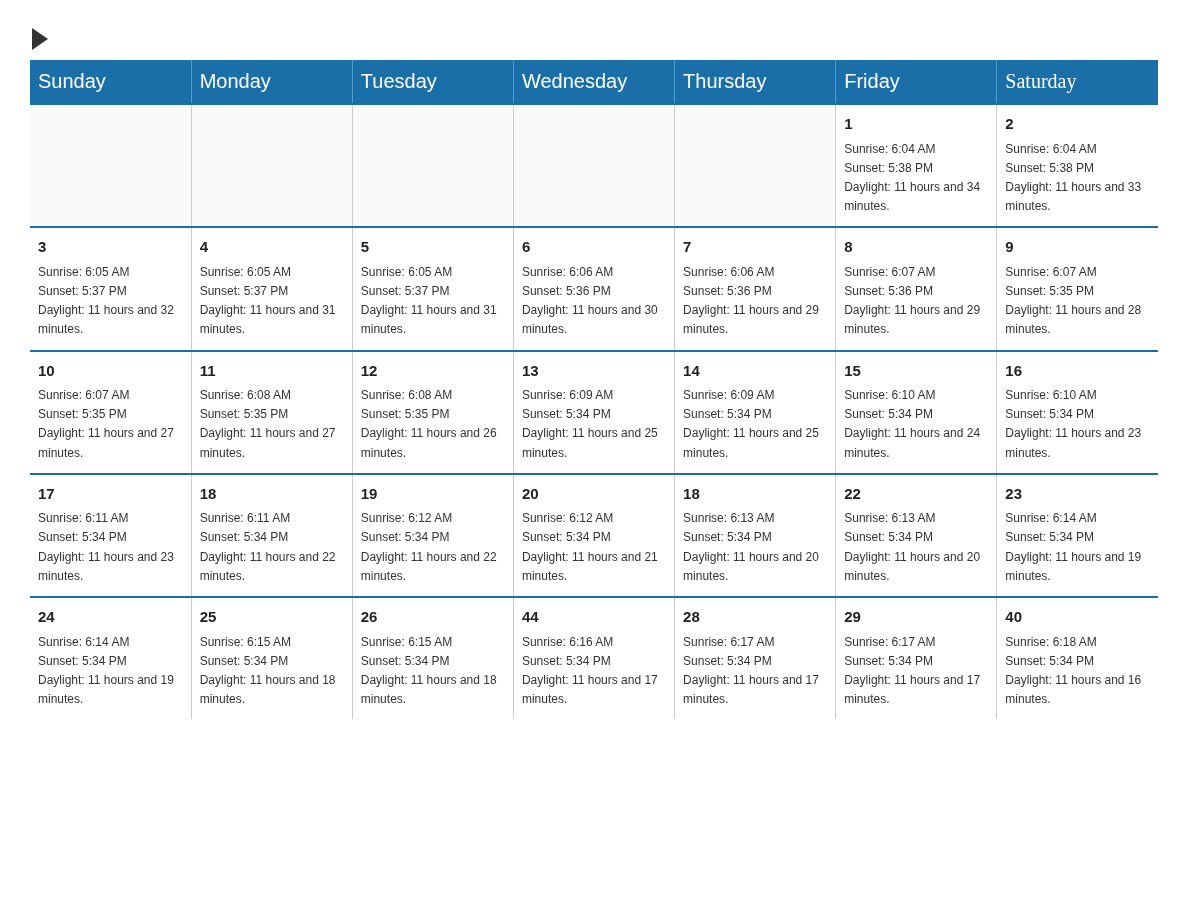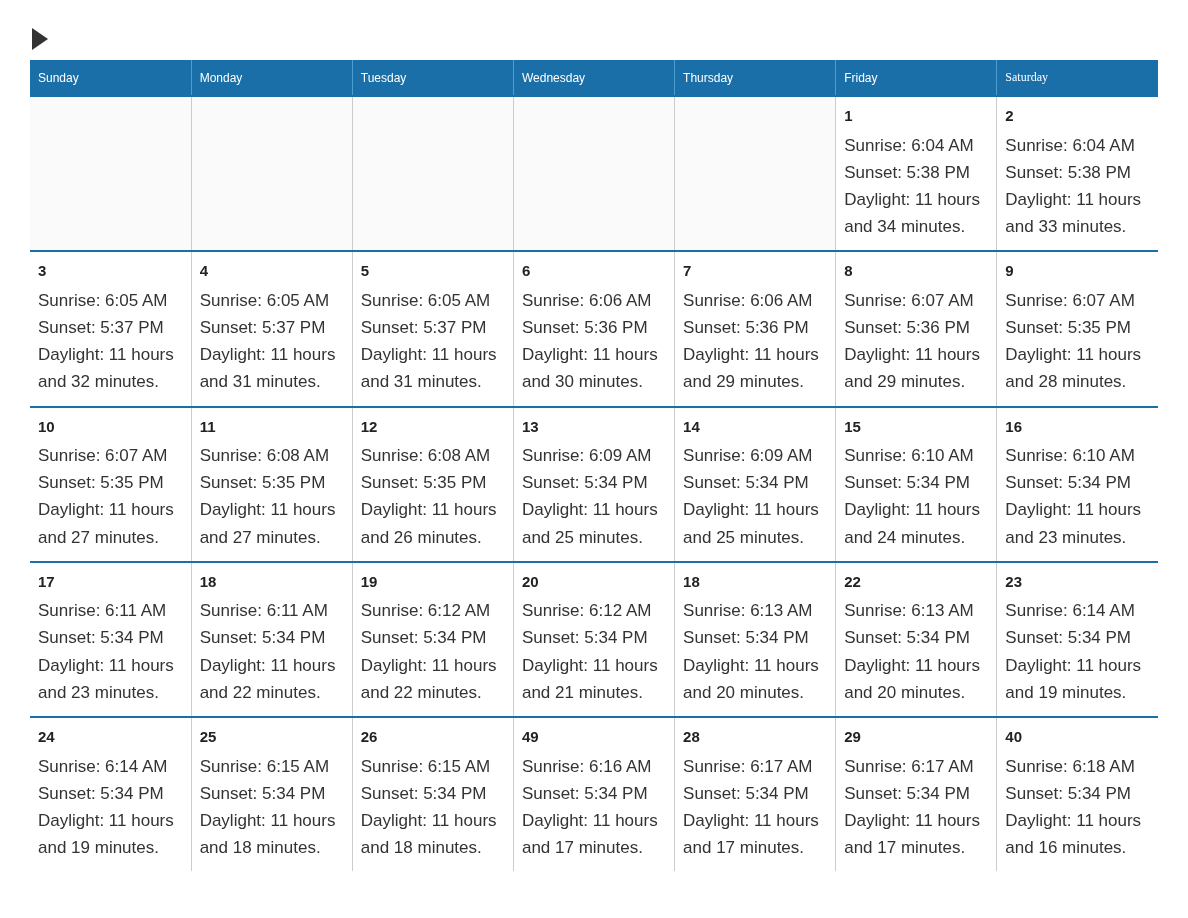--- a/index.html
+++ b/index.html
@@ -53,21 +53,21 @@
     .calendar {
       width: 100%;
       border-collapse: collapse;
       margin-top: 10px;
     }
     .calendar th {
       background-color: #1a6fa8;
       color: #fff;
       padding: 10px 8px;
       text-align: left;
-      font-size: 12px;
+      font-size: 20px;
       font-weight: normal;
       border-right: 1px solid #4a9fd0;
     }
     .calendar th:last-child {
       border-right: none;
       font-family: Liberation Serif, serif;
     }
     .calendar td {
       vertical-align: top;
       padding: 8px 8px 10px 8px;
@@ -86,21 +86,21 @@
       margin-top: 31px;
     }
     .day-number {
       font-size: 15px;
       font-weight: bold;
       color: #222;
       display: block;
       margin-bottom: 4px;
     }
     .day-info {
-      font-size: 17px;
+      font-size: 12px;
       color: #333;
       line-height: 1.6;
     }
     .empty-cell {
       background: #fafafa;
     }
     .calendar tbody tr td {
       min-height: 100px;
       height: 110px;
     }
@@ -247,21 +247,21 @@
         </td>
         <td>
           <span class="day-number">25</span>
           <div class="day-info">Sunrise: 6:15 AM<br>Sunset: 5:34 PM<br>Daylight: 11 hours and 18 minutes.</div>
         </td>
         <td>
           <span class="day-number">26</span>
           <div class="day-info">Sunrise: 6:15 AM<br>Sunset: 5:34 PM<br>Daylight: 11 hours and 18 minutes.</div>
         </td>
         <td>
-          <span class="day-number">49</span>
+          <span class="day-number">44</span>
           <div class="day-info">Sunrise: 6:16 AM<br>Sunset: 5:34 PM<br>Daylight: 11 hours and 17 minutes.</div>
         </td>
         <td>
           <span class="day-number">28</span>
           <div class="day-info">Sunrise: 6:17 AM<br>Sunset: 5:34 PM<br>Daylight: 11 hours and 17 minutes.</div>
         </td>
         <td>
           <span class="day-number">29</span>
           <div class="day-info">Sunrise: 6:17 AM<br>Sunset: 5:34 PM<br>Daylight: 11 hours and 17 minutes.</div>
         </td>

